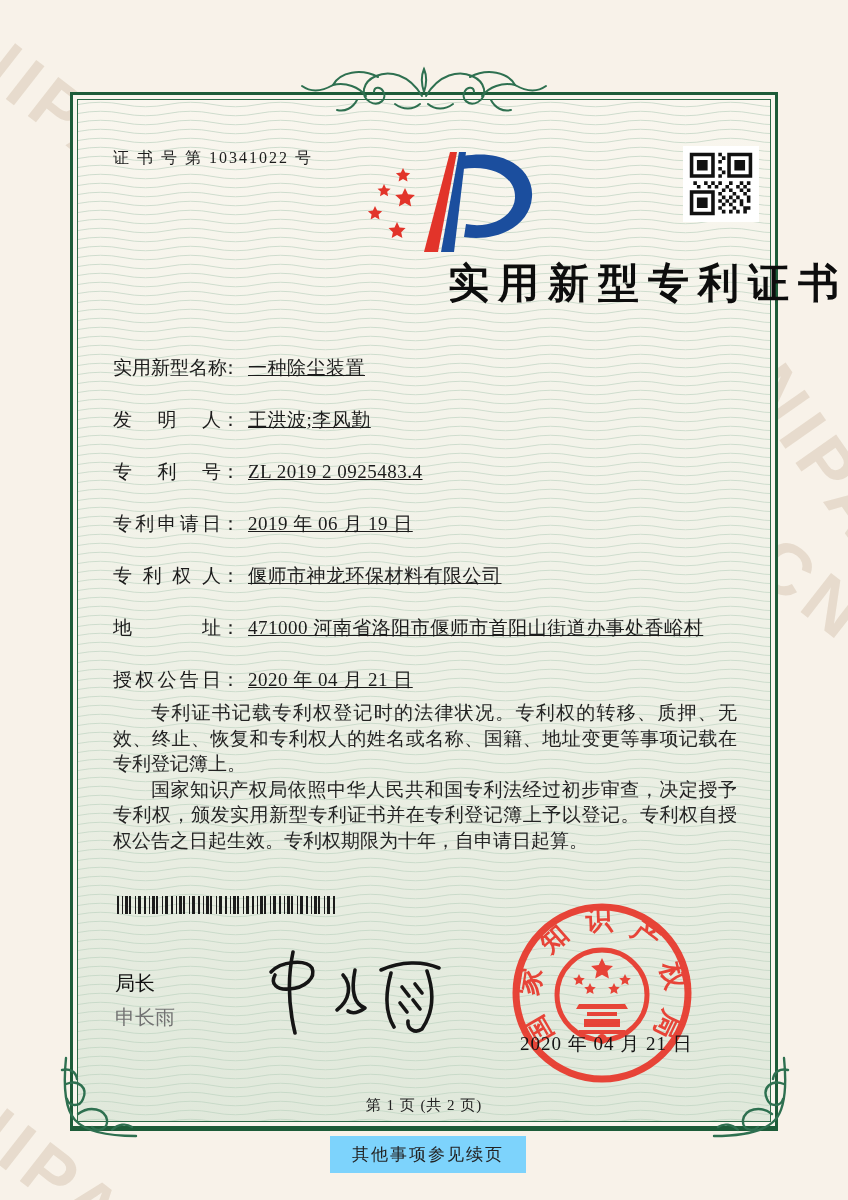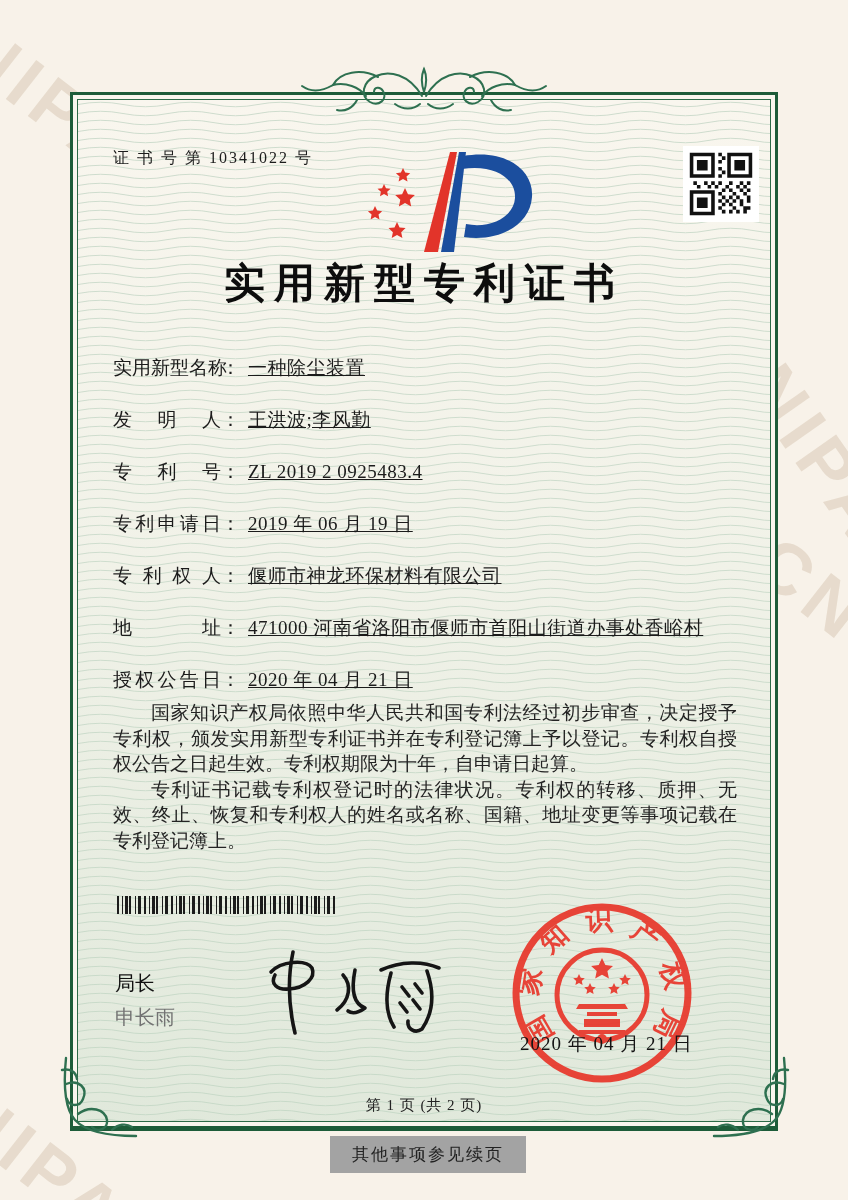--- a/index.html
+++ b/index.html
@@ -43,21 +43,21 @@
   .orn-top { left:299px; top:64px; }
   .orn-bl  { left:56px;  top:1056px; }
   .orn-br  { left:712px; top:1056px; transform:scaleX(-1); }
 
   
   .cert-no { left:113px; top:148px; font-size:16px; letter-spacing:2px; color:#1c1c1c; z-index:3; }
   .logo { left:362px; top:140px; z-index:3; }
   .qr { left:683px; top:146px; z-index:3; background:#fff; padding:5px; }
 
   .title {
-    left:0; right:0; top:256px; text-align:center;
+    left:0; right:0; top:256px; text-align:right;
     font-size:41px; font-weight:bold; letter-spacing:9px; color:#0d0d0d; z-index:3;
   }
 
   
   .frow { position:absolute; left:113px; font-size:19px; color:#1b1b1b; z-index:3; white-space:nowrap; }
   .flabel {
     display:inline-block; width:108px; text-align:justify; text-align-last:justify;
     vertical-align:bottom;
   }
   .fcolon { display:inline-block; margin-right:8px; }
@@ -95,21 +95,21 @@
   .seal { left:509px; top:900px; z-index:3; }
   .seal-date {
     left:520px; top:1031px; width:190px; z-index:4;
     font-size:19px; letter-spacing:1px; color:#141414; white-space:nowrap;
   }
 
   
   .page-info { left:324px; top:1096px; width:200px; text-align:center; font-size:15px; color:#222; z-index:3; letter-spacing:1px; }
   .cont-note {
     left:330px; top:1136px; z-index:3;
-    background:#a3a3a3; padding:7px 22px;
+    background:#7dd3fc; padding:7px 22px;
     font-size:17px; color:#222; letter-spacing:2px;
   }
 </style>
 </head>
 <body>
 
 <div class="wm" style="left:-52px; top:-30px;">CNIPA</div>
 <div class="wm" style="left:210px; top:130px; opacity:.35;">CNIPA</div>
 <div class="wm" style="left:762px; top:300px; transform:rotate(55deg);">CNIPA</div>
 
@@ -223,22 +223,22 @@
   <span class="flabel">专利权人</span><span class="fcolon">：</span><span class="fvalue">偃师市神龙环保材料有限公司</span>
 </div>
 <div class="frow" style="top:615px;">
   <span class="flabel">地址</span><span class="fcolon">：</span><span class="fvalue">471000 河南省洛阳市偃师市首阳山街道办事处香峪村</span>
 </div>
 <div class="frow" style="top:667px;">
   <span class="flabel">授权公告日</span><span class="fcolon">：</span><span class="fvalue">2020 年 04 月 21 日</span>
 </div>
 
 <div class="abs body-text">
+  <p>专利证书记载专利权登记时的法律状况。专利权的转移、质押、无效、终止、恢复和专利权人的姓名或名称、国籍、地址变更等事项记载在专利登记簿上。</p>
   <p>国家知识产权局依照中华人民共和国专利法经过初步审查，决定授予专利权，颁发实用新型专利证书并在专利登记簿上予以登记。专利权自授权公告之日起生效。专利权期限为十年，自申请日起算。</p>
-  <p>专利证书记载专利权登记时的法律状况。专利权的转移、质押、无效、终止、恢复和专利权人的姓名或名称、国籍、地址变更等事项记载在专利登记簿上。</p>
 </div>
 
 <div class="abs barcode"></div>
 
 <div class="abs sig-title">局长</div>
 <div class="abs sig-name">申长雨</div>
 <svg class="abs sig-hand" width="195" height="95" viewBox="0 0 195 95" xmlns="http://www.w3.org/2000/svg">
   <g fill="none" stroke="#151515" stroke-width="3.6" stroke-linecap="round" stroke-linejoin="round">
     <path d="M38 10 C 33 34 33 62 40 91"></path>
     <path d="M16 30 C 26 19 51 17 57 26 C 61 36 50 46 34 47 C 22 48 15 42 20 33"></path>

